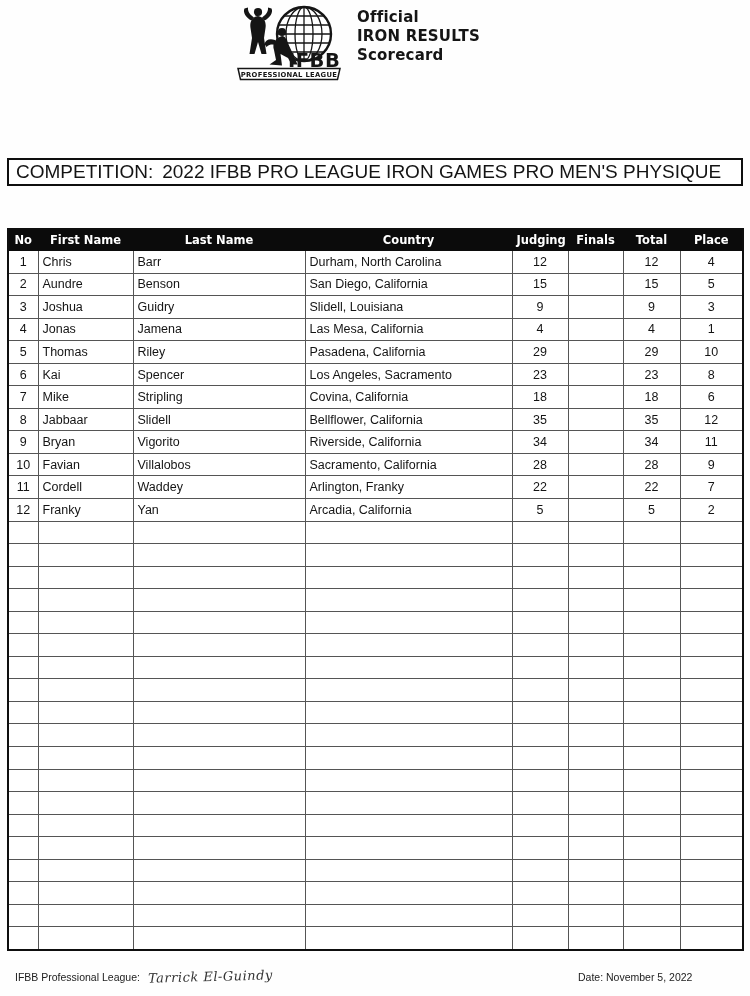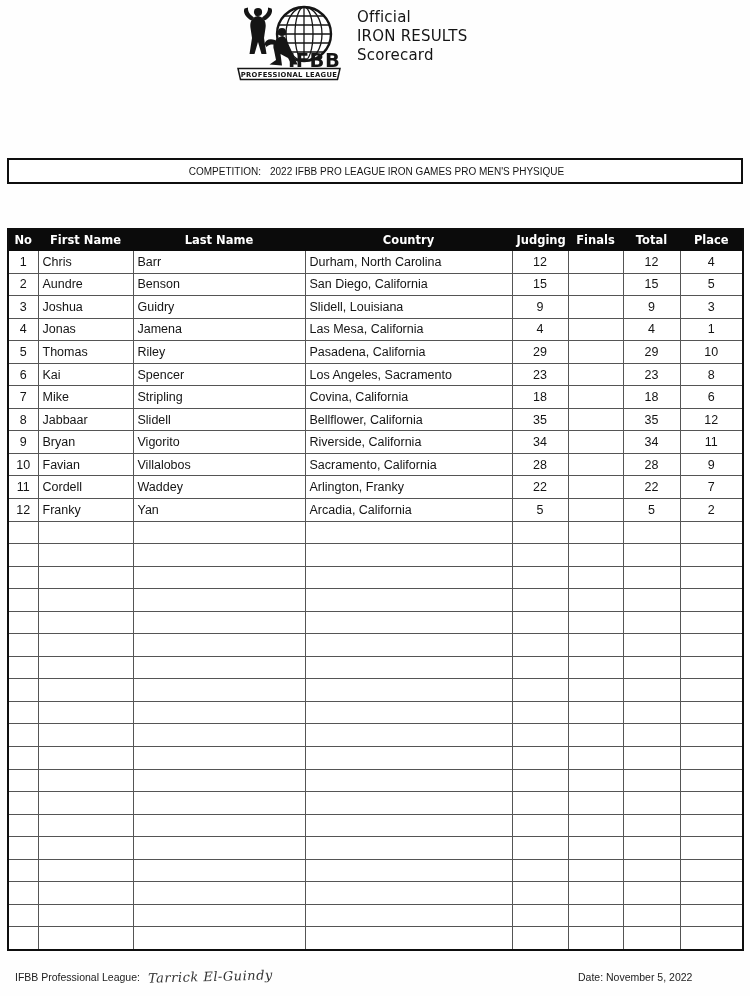--- a/index.html
+++ b/index.html
@@ -8,29 +8,29 @@
     font-family:"Liberation Sans",sans-serif;color:#141414;
     -webkit-font-smoothing:antialiased;
   }
   .page{position:absolute;inset:0;background:#fefefe;overflow:hidden;}
 
   
   .brand{position:absolute;top:3px;left:236px;display:flex;align-items:flex-start;}
   .logo{width:112px;height:78px;display:block;}
   .title-block{
     margin-left:9px;padding-top:5px;
-    font-family:"DejaVu Sans",sans-serif;font-weight:normal;
+    font-family:"DejaVu Sans",sans-serif;font-weight:bold;
     font-size:15px;line-height:19px;color:#151515;letter-spacing:0.2px;
   }
 
   
   .info-table{
     position:absolute;top:158px;left:7px;width:736px;
     border-collapse:collapse;table-layout:fixed;
-    font-size:10px;border:2px solid #0e0e0e;text-align:center;
+    font-size:19px;border:2px solid #0e0e0e;
   }
   .info-table td{
     border:1.5px solid #141414;height:20px;padding:1px 4px 1px 7px;
     background:#fff;white-space:nowrap;overflow:hidden;
   }
   .info-table .lbl{margin-right:9px;}
 
   
   .results{
     position:absolute;top:228px;left:7px;width:736px;

